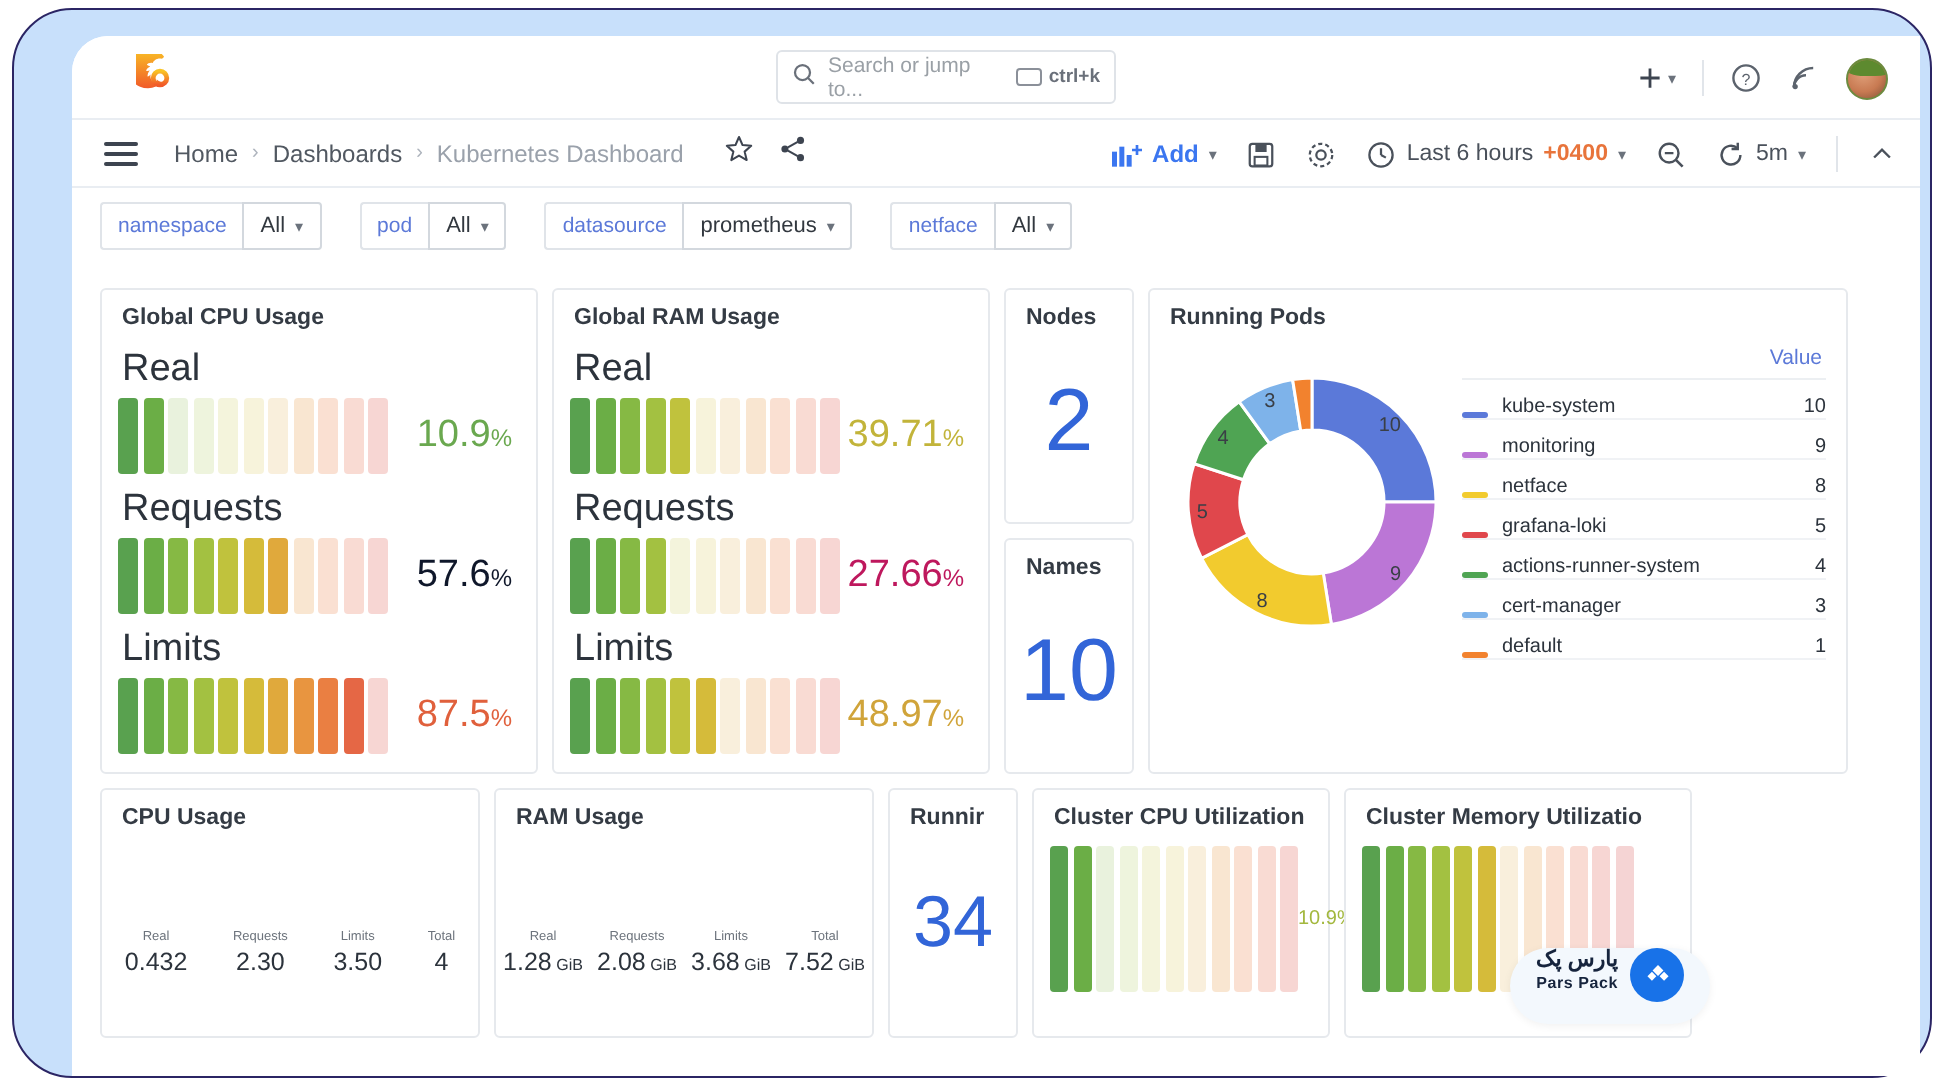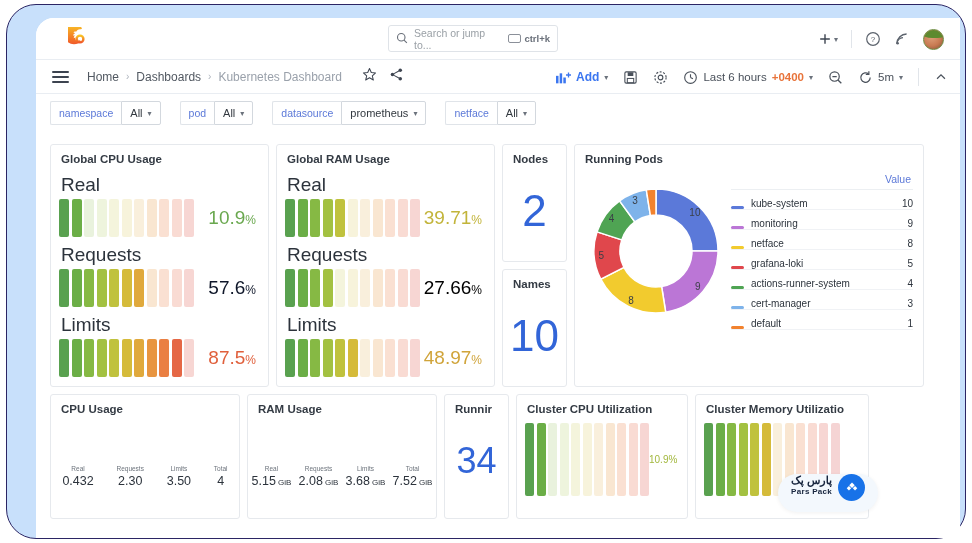--- a/index.html
+++ b/index.html
@@ -168,21 +168,21 @@
   .legend-row .lname { flex: 1; white-space: nowrap; overflow: hidden; }
   .legend-row .lval { color: #2c333c; }
   
   .mstat-panel { width: 190px; height: 125px; }
   .mstat-row { display: flex; justify-content: space-around; align-items: flex-end; padding-top: 48px; }
   .mstat { text-align: center; }
   .mstat .lbl { font-size: 6.5px; color: #6c737c; margin-bottom: 2px; }
   .mstat .val { font-size: 12.5px; color: #2c333c; }
   .mstat .val .unit { font-size: 8px; }
   
-  .cpu-util-panel { width: 172px; height: 125px; }
+  .cpu-util-panel { width: 149px; height: 125px; }
   .mem-util-panel { width: 174px; height: 125px; }
   .util-line { display: flex; align-items: center; padding: 6px 8px 0 8px; }
   .util-line .barseg i { height: 73px; width: 9px; }
   .util-val { font-size: 10px; margin-left: auto; color: #a3b83e; padding-right: 3px; }
   
   .watermark {
     position: absolute; right: -10px; bottom: 6px;
     width: 100px; height: 38px;
     background: #f3f8fd;
     border-radius: 19px;
@@ -477,21 +477,21 @@
                     <i style="background: rgb(134, 185, 68);"></i>
                     <i style="background: rgb(163, 193, 65);"></i>
                     <i style="background: rgb(192, 194, 61); opacity: 0.18;"></i>
                     <i style="background: rgb(213, 187, 58); opacity: 0.18;"></i>
                     <i style="background: rgb(224, 169, 60); opacity: 0.18;"></i>
                     <i style="background: rgb(232, 149, 64); opacity: 0.24;"></i>
                     <i style="background: rgb(234, 127, 66); opacity: 0.24;"></i>
                     <i style="background: rgb(229, 103, 69); opacity: 0.24;"></i>
                     <i style="background: rgb(221, 85, 72); opacity: 0.24;"></i>
                   </span>
-                <span class="gauge-val" style="color: #000000;"><span>27.66</span><span class="pct">%</span></span>
+                <span class="gauge-val" style="color: #be185d;"><span>27.66</span><span class="pct">%</span></span>
               </div>
             </div>
             <div>
               <div class="gauge-name">Limits</div>
               <div class="gauge-line">
                 <span class="barseg">
                     <i style="background: rgb(89, 161, 79);"></i>
                     <i style="background: rgb(107, 174, 70);"></i>
                     <i style="background: rgb(134, 185, 68);"></i>
                     <i style="background: rgb(163, 193, 65);"></i>
@@ -606,21 +606,21 @@
               <div class="val"><span>4</span><span class="unit"></span></div>
             </div>
           </div>
         </div>
 
         <div class="panel mstat-panel">
           <div class="panel-title">RAM Usage</div>
           <div class="mstat-row">
             <div class="mstat">
               <div class="lbl">Real</div>
-              <div class="val"><span>5.15</span><span class="unit"> GiB</span></div>
+              <div class="val"><span>1.28</span><span class="unit"> GiB</span></div>
             </div>
             <div class="mstat">
               <div class="lbl">Requests</div>
               <div class="val"><span>2.08</span><span class="unit"> GiB</span></div>
             </div>
             <div class="mstat">
               <div class="lbl">Limits</div>
               <div class="val"><span>3.68</span><span class="unit"> GiB</span></div>
             </div>
             <div class="mstat">

